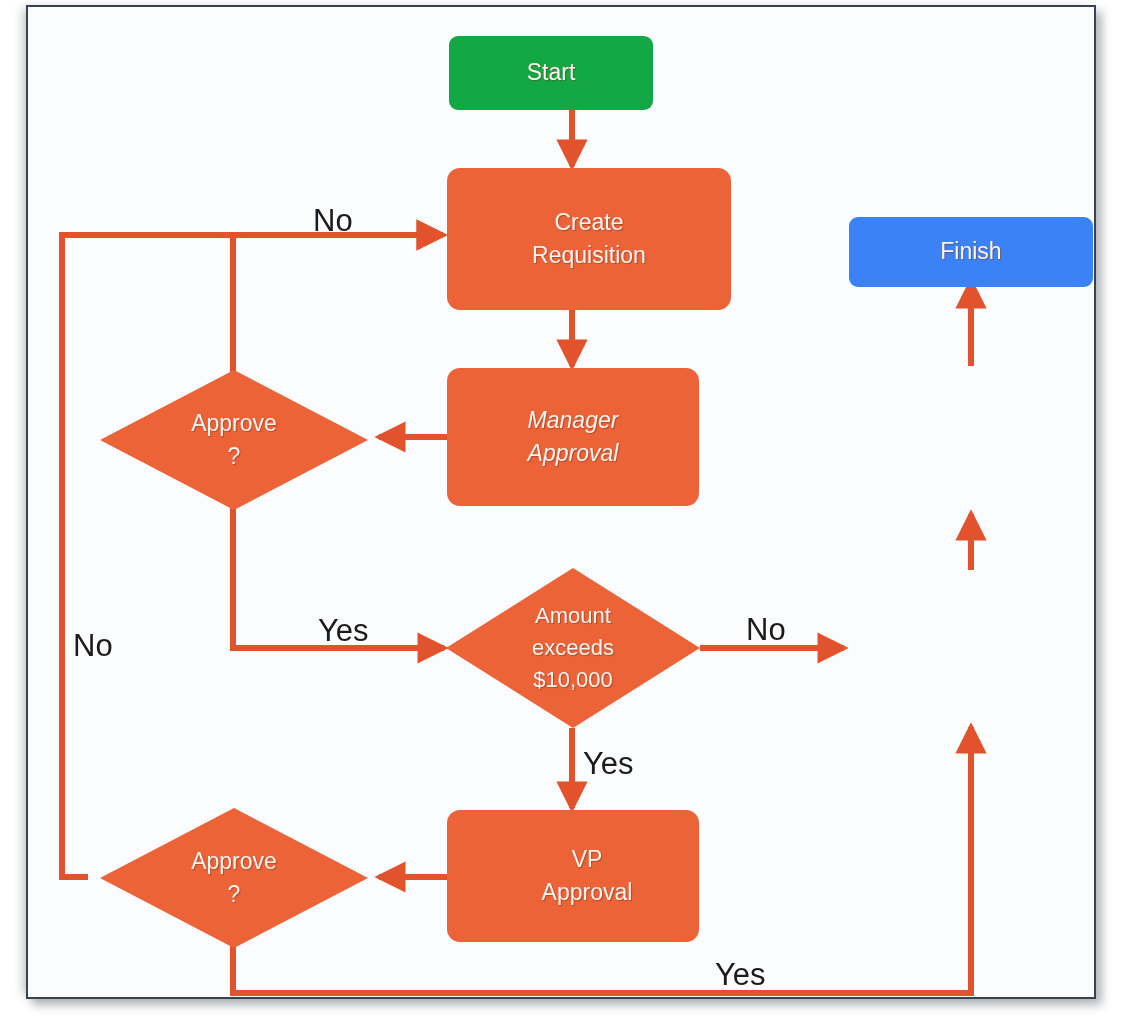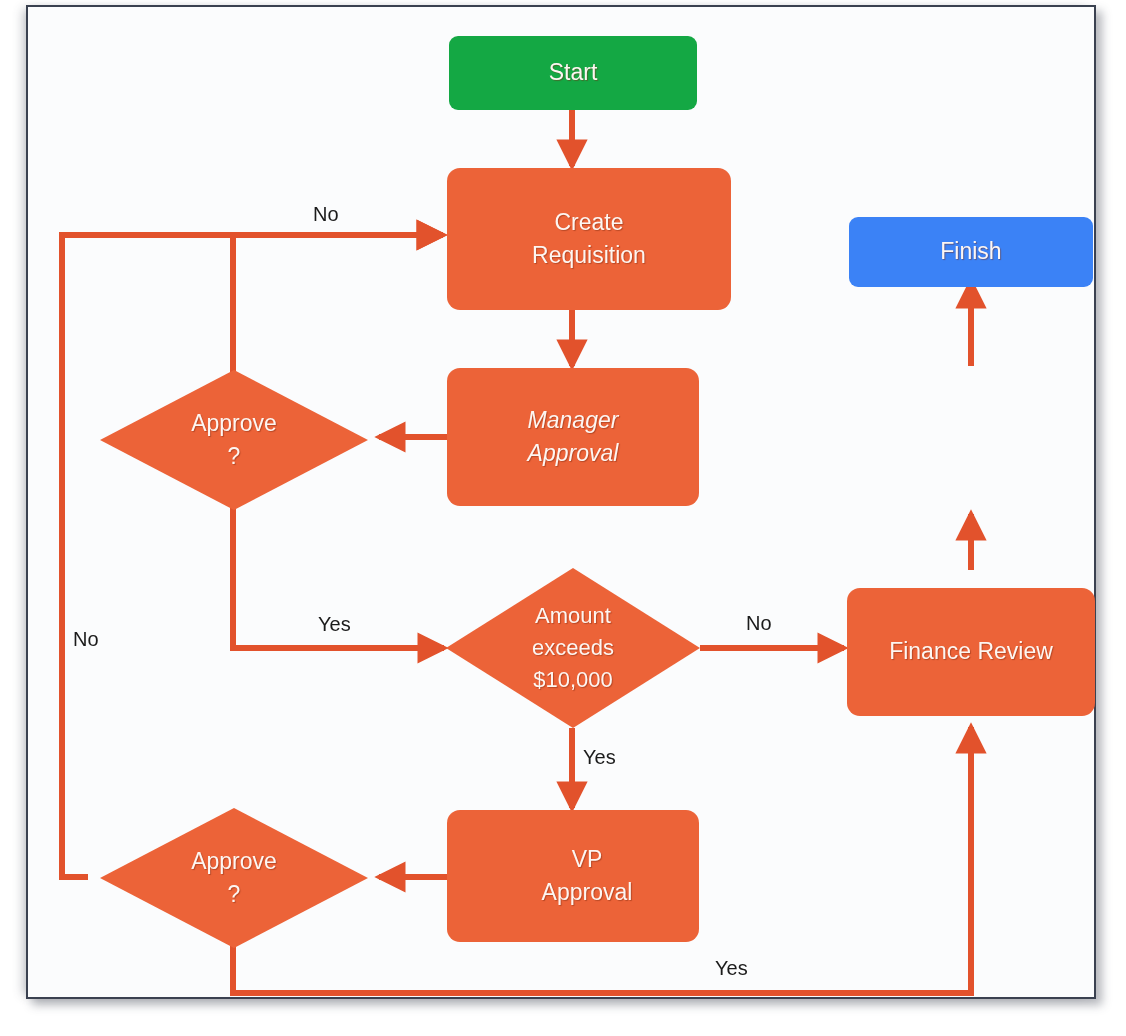--- a/index.html
+++ b/index.html
@@ -77,21 +77,21 @@
   }
   .decision-label {
     position: relative;
     z-index: 1;
     width: 100%;
     text-align: center;
   }
   .edge-label {
     position: absolute;
     color: #1b1b1b;
-    font-size: 20px;
+    font-size: 31px;
     font-family: "Liberation Sans", sans-serif;
     white-space: nowrap;
   }
 </style>
 </head>
 <body>
 
 <div id="canvas">
   <div id="frame"></div>
 
@@ -124,21 +124,21 @@
         <path d="M 88 877 L 62 877 L 62 235 L 443 235" marker-end="url(#arrow)"></path>
 
         <path d="M 233 942 L 233 993 L 971 993 L 971 727" marker-end="url(#arrow)"></path>
 
         <path d="M 971 570 L 971 514" marker-end="url(#arrow)"></path>
 
         <path d="M 971 366 L 971 282" marker-end="url(#arrow)"></path>
       </g>
     </svg>
 
-    <div class="node terminator" style="left:449px; top:36px; width:248px; height:74px; background:#14a844;">
+    <div class="node terminator" style="left:449px; top:36px; width:204px; height:74px; background:#14a844;">
       <span>Start</span>
     </div>
 
     <div class="node process" style="left:447px; top:168px; width:284px; height:142px; background:#ec6338;">
       <span>Create
 Requisition</span>
     </div>
 
     <div class="node process" style="left:447px; top:368px; width:252px; height:138px; background:#ec6338;font-style:italic;">
       <span>Manager
@@ -162,23 +162,20 @@
       <span>VP
 Approval</span>
     </div>
 
     <div class="node decision" style="left:100px; top:808px; width:268px; height:140px;">
       <span class="decision-shape" style="background:#ec6338;"></span>
       <span class="decision-label">Approve
 ?</span>
     </div>
 
-    <div class="node process" style="left:847px; top:588px; width:248px; height:128px; background:#ec6338;">
-      <span>Finance Review</span>
-    </div>
 
 
     <div class="node terminator" style="left:849px; top:217px; width:244px; height:70px; background:#3b82f6;">
       <span>Finish</span>
     </div>
 
     <span class="edge-label" style="left:313px; top:203px;">No</span>
 
     <span class="edge-label" style="left:73px; top:628px;">No</span>
 

